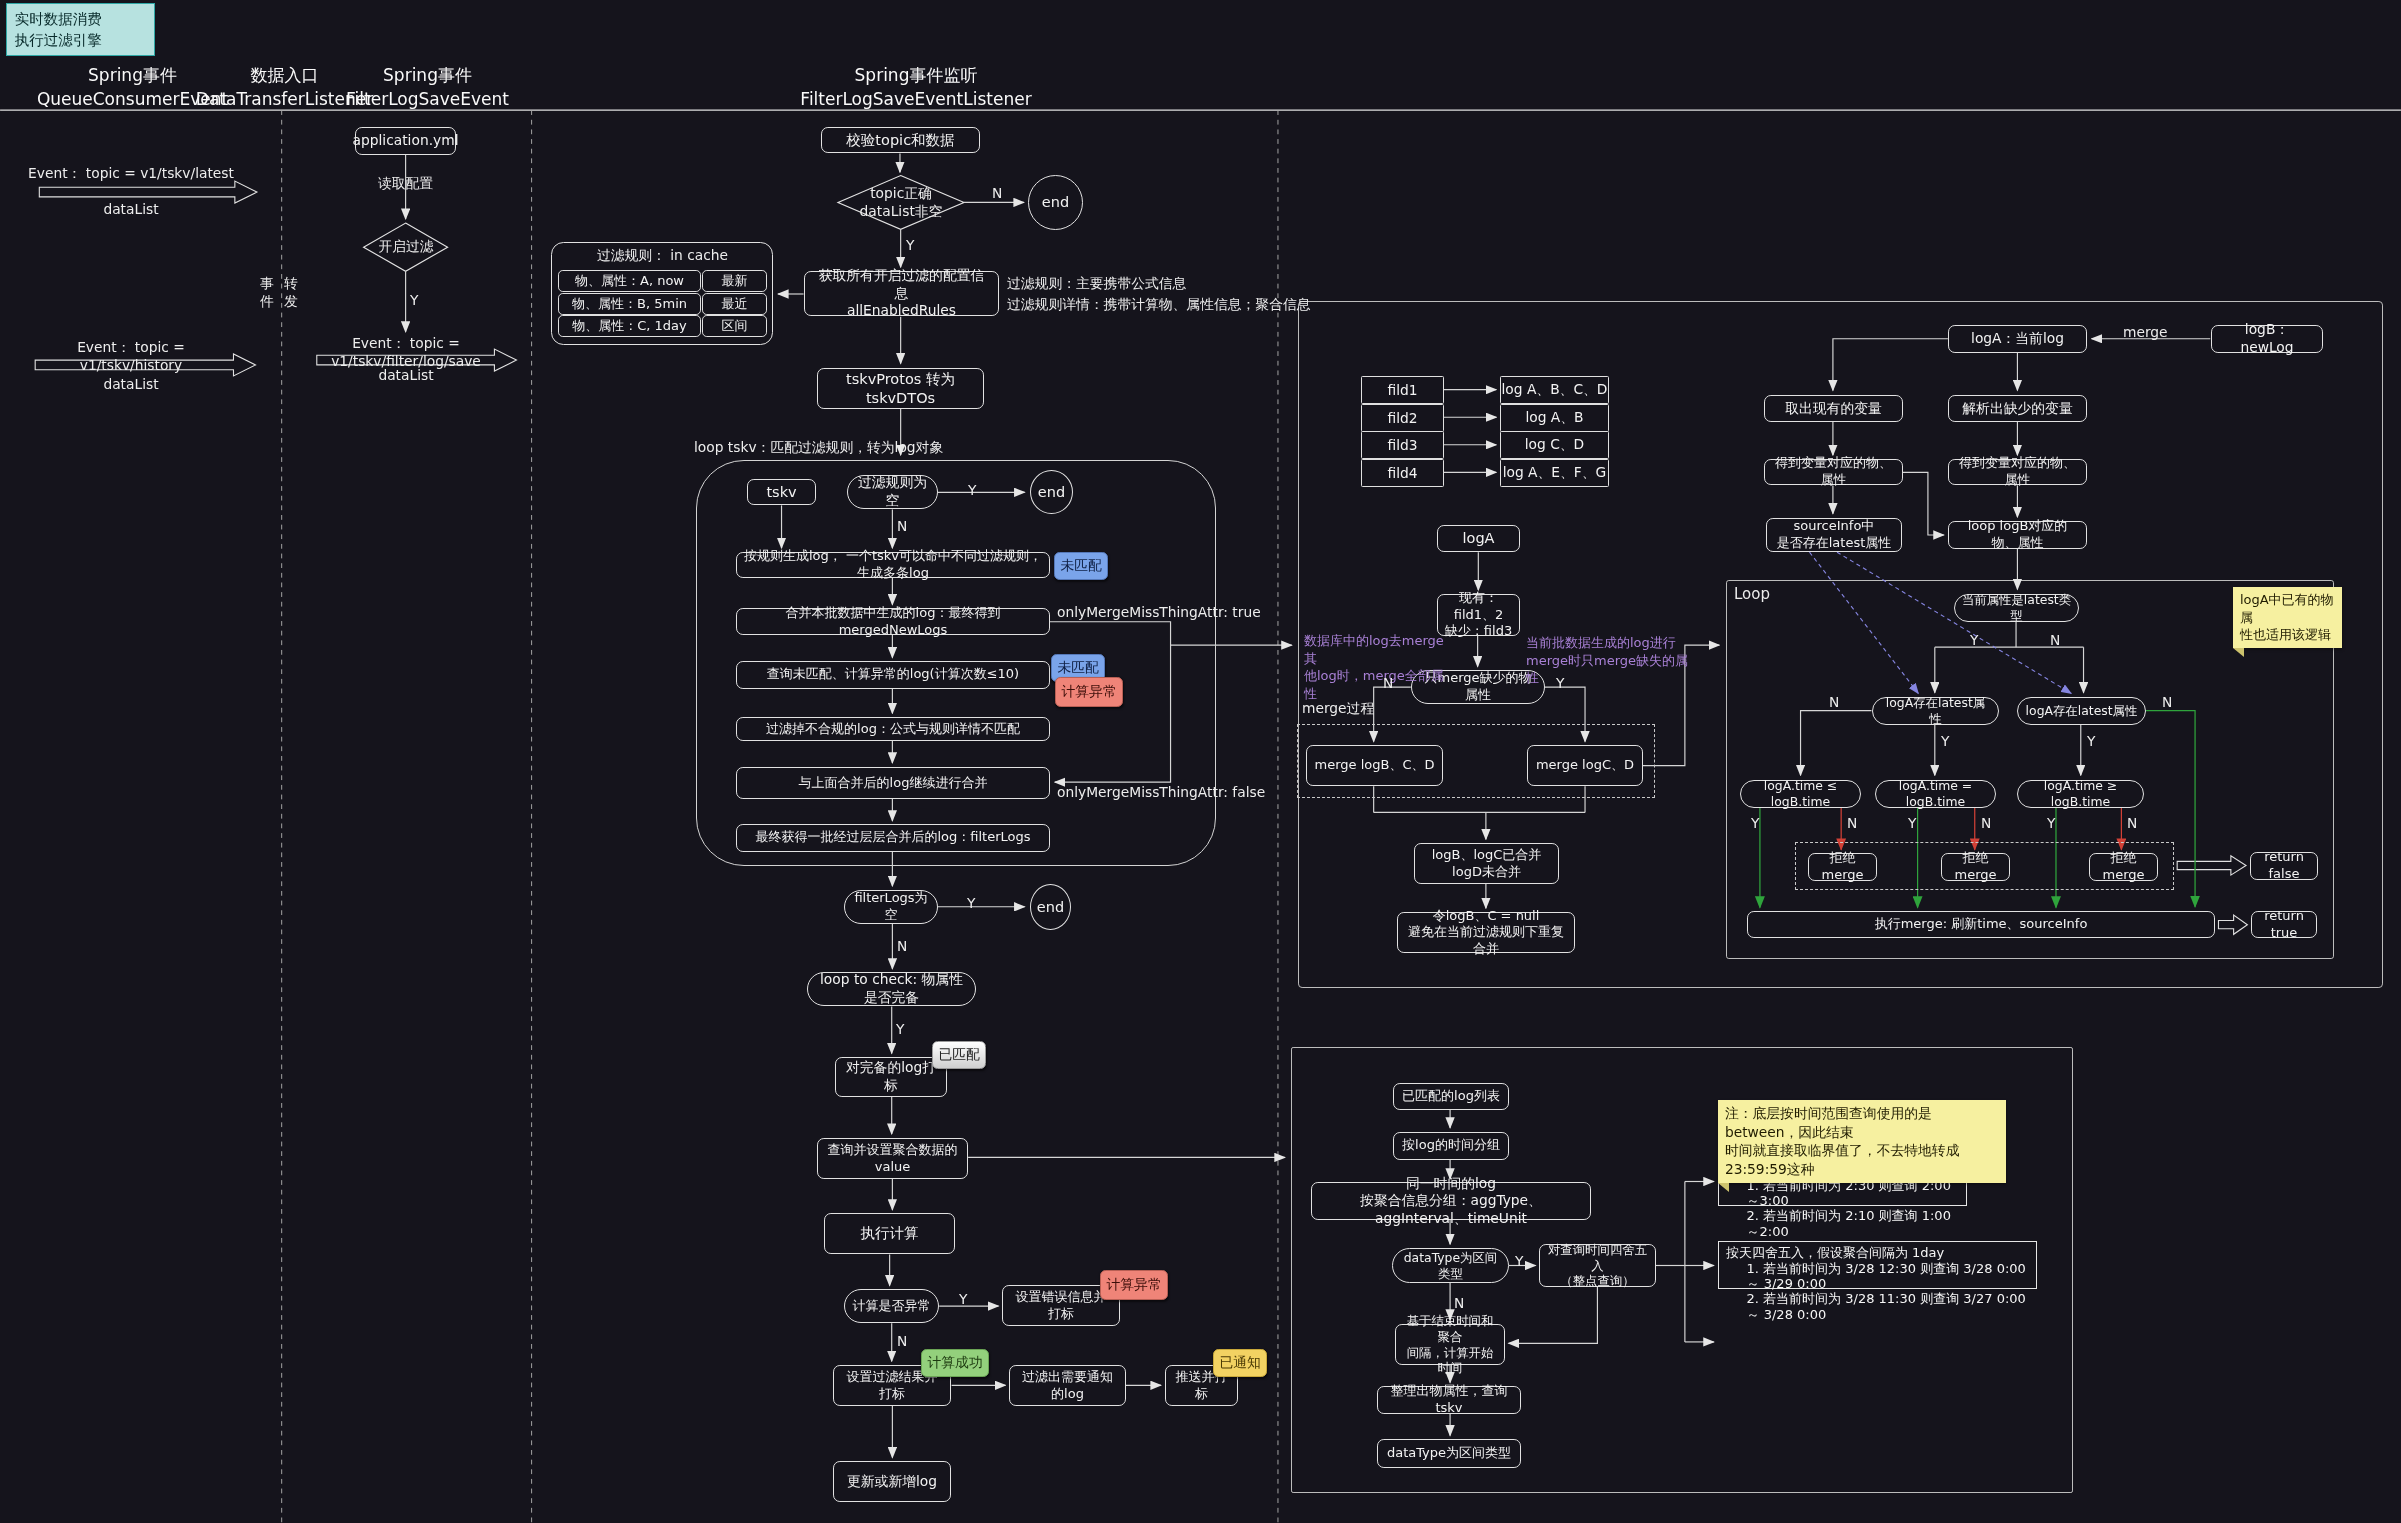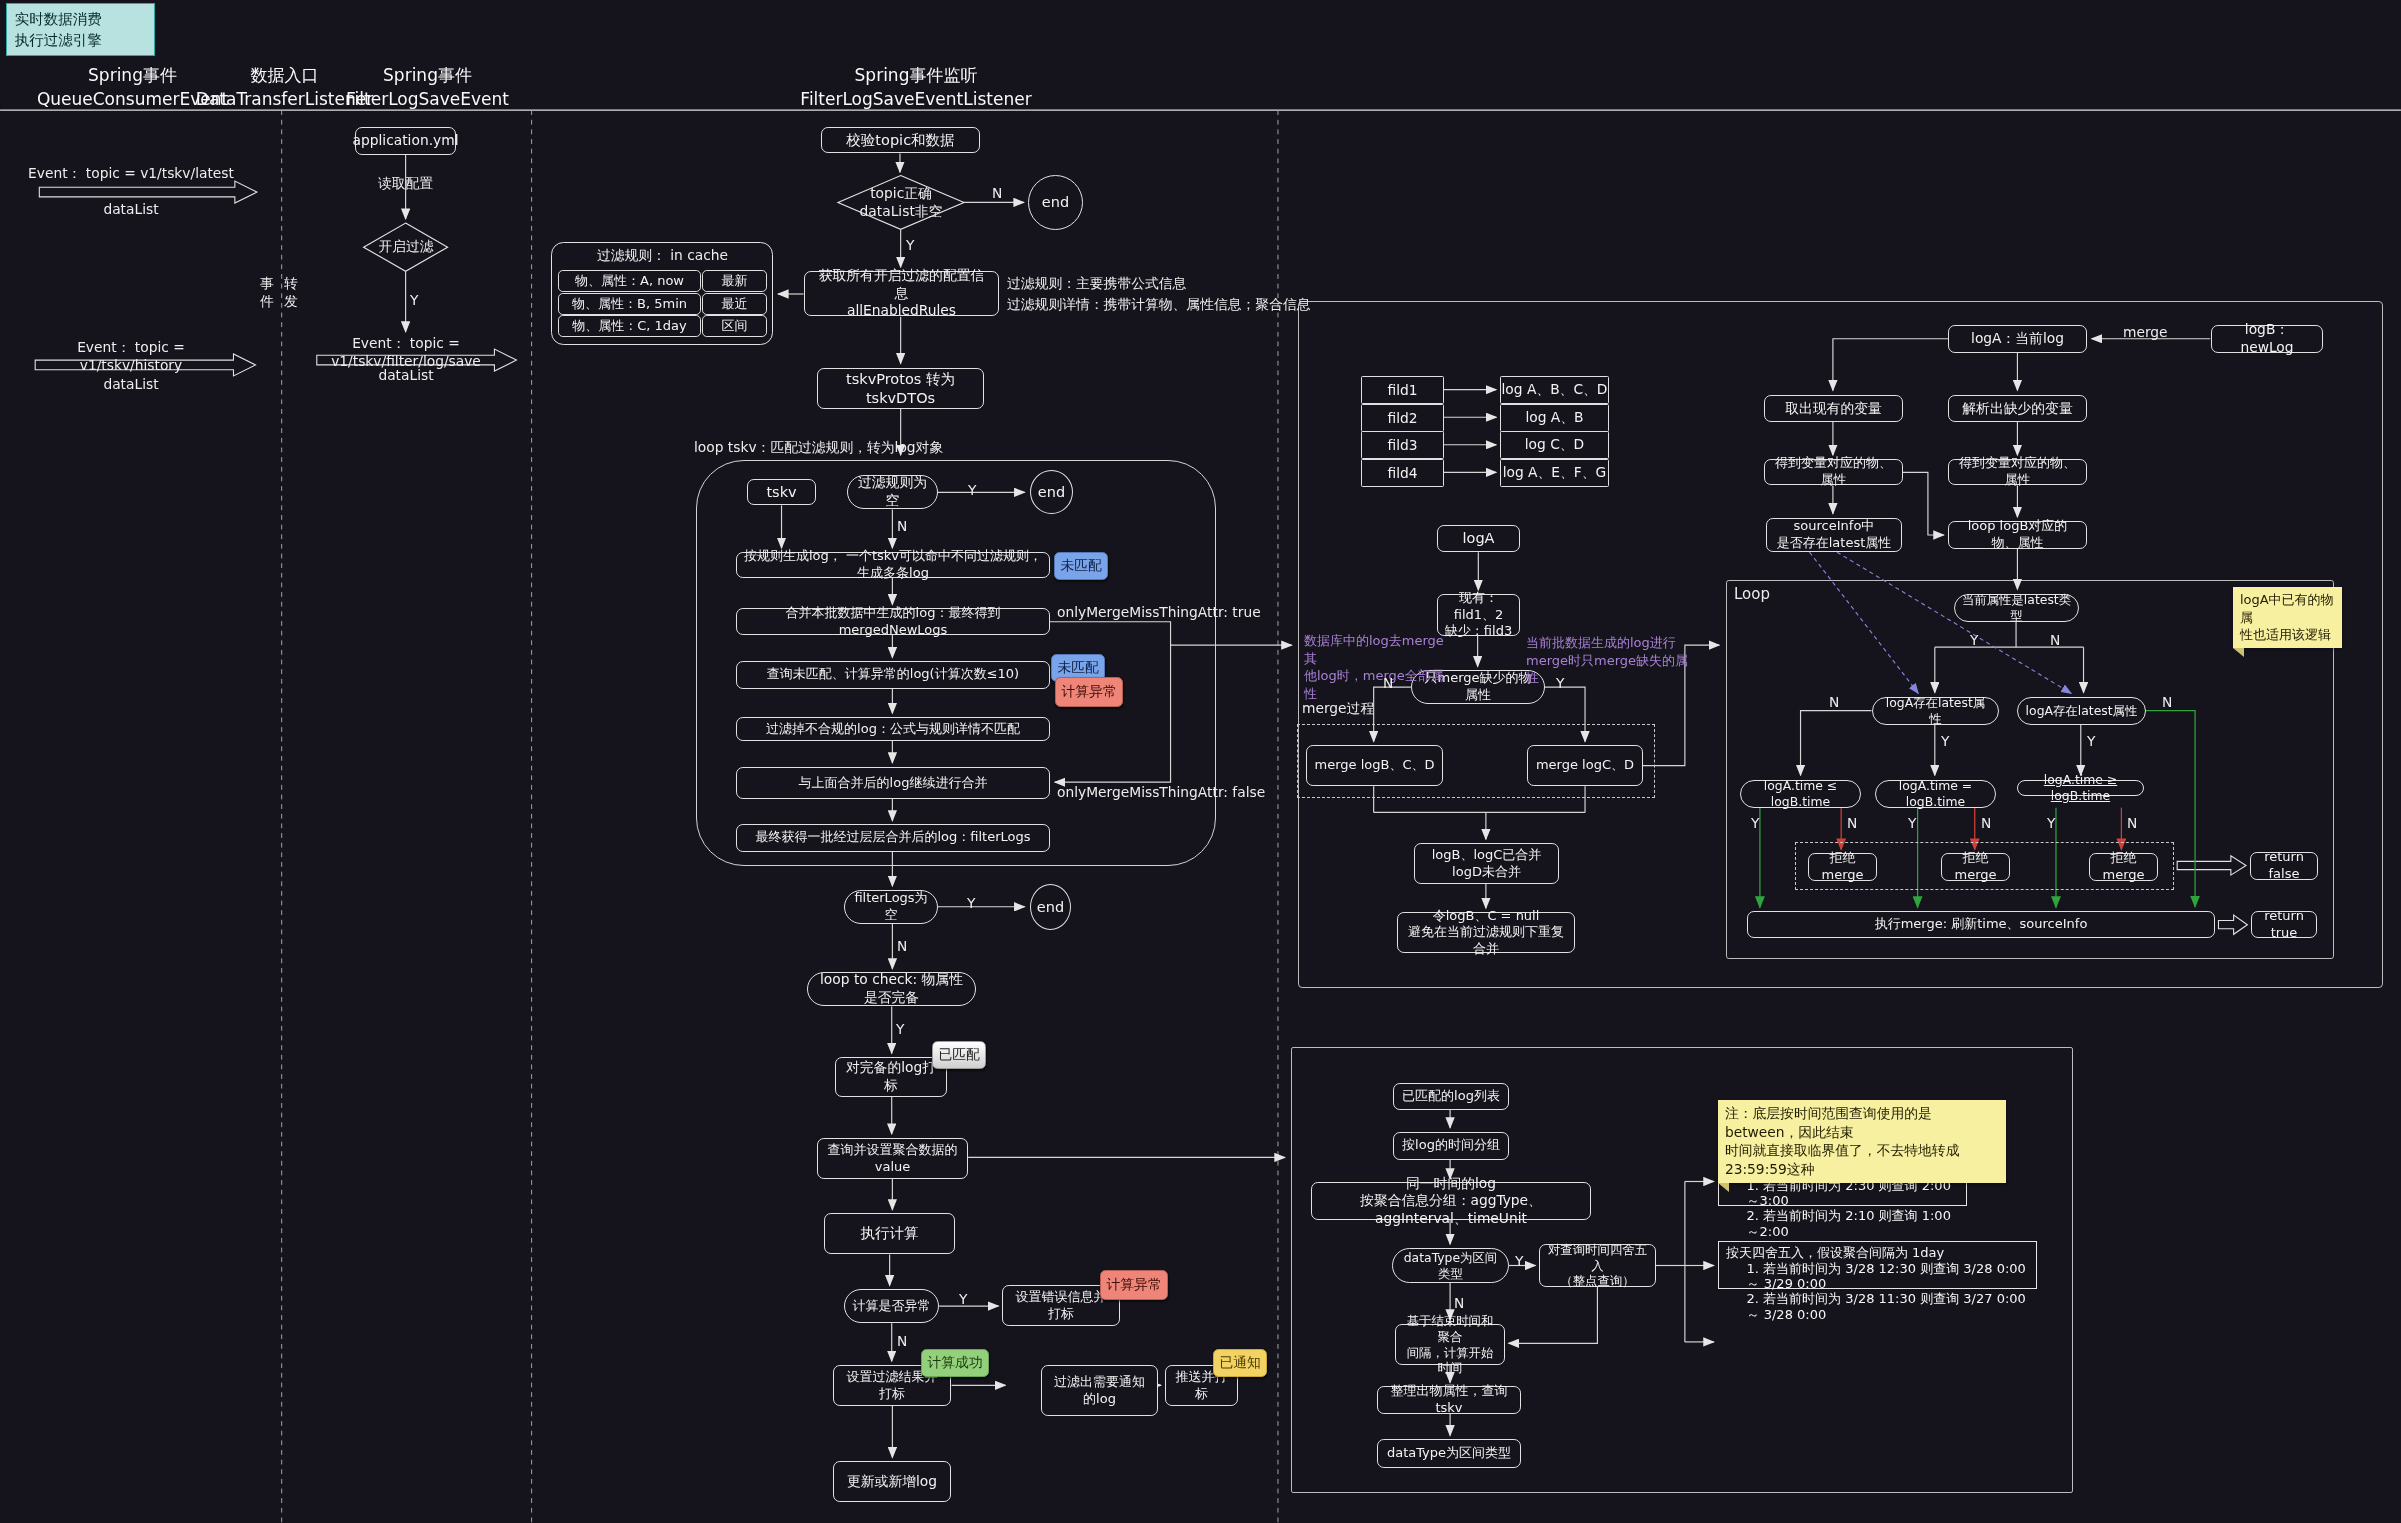--- a/index.html
+++ b/index.html
@@ -270,21 +270,21 @@
   <div class="node" style="left:824px;top:1213px;width:131px;height:41px;">执行计算</div>
 
   <div class="node stad" style="left:844px;top:1289px;width:95px;height:34px;font-size:13px;">计算是否异常</div>
   <div class="lbl" style="left:959px;top:1291px;">Y</div>
   <div class="node" style="left:1002px;top:1285px;width:118px;height:41px;font-size:13px;">设置错误信息并打标</div>
   <div class="badge b-red" style="left:1100px;top:1270px;height:25px;">计算异常</div>
   <div class="lbl" style="left:897px;top:1333px;">N</div>
 
   <div class="node" style="left:833px;top:1365px;width:118px;height:41px;font-size:13px;">设置过滤结果并打标</div>
   <div class="badge b-green" style="left:921px;top:1349px;height:23.4px;">计算成功</div>
-  <div class="node" style="left:1009px;top:1365px;width:117px;height:51px;font-size:13px;margin-left:32px;">过滤出需要通知的log</div>
+  <div class="node" style="left:1009px;top:1365px;width:117px;height:41px;font-size:13px;">过滤出需要通知的log</div>
   <div class="node" style="left:1165px;top:1365px;width:73px;height:41px;font-size:13px;">推送并打标</div>
   <div class="badge b-yellow" style="left:1213px;top:1349px;height:23.4px;">已通知</div>
   <div class="node" style="left:833px;top:1461px;width:118px;height:41px;font-size:13.8px;">更新或新增log</div>
 
   <div class="panel" style="left:1298px;top:301px;width:1085px;height:687px;"></div>
 
   <div class="cell sq" style="left:1361px;top:376px;width:83px;height:27.5px;">fild1</div>
   <div class="cell sq" style="left:1500px;top:376px;width:109px;height:27.5px;">log A、B、C、D</div>
   <div class="cell sq" style="left:1361px;top:404px;width:83px;height:27.5px;">fild2</div>
   <div class="cell sq" style="left:1500px;top:404px;width:109px;height:27.5px;text-align:center;">log A、B</div>
@@ -336,21 +336,21 @@
 
   <div class="node stad xs" style="left:1872px;top:697px;width:127px;height:27.5px;">logA存在latest属性</div>
   <div class="node stad xs" style="left:2017px;top:697px;width:129px;height:27.5px;">logA存在latest属性</div>
   <div class="lbl" style="left:1829px;top:694px;">N</div>
   <div class="lbl" style="left:1941px;top:733px;">Y</div>
   <div class="lbl" style="left:2087px;top:733px;">Y</div>
   <div class="lbl" style="left:2162px;top:694px;">N</div>
 
   <div class="node stad xs" style="left:1740px;top:780px;width:121px;height:28px;padding:1.4px 1.4px;">logA.time ≤ logB.time</div>
   <div class="node stad xs" style="left:1875px;top:780px;width:121px;height:28px;padding:1.4px 1.4px;">logA.time = logB.time</div>
-  <div class="node stad xs" style="left:2017px;top:780px;width:127px;height:16px;padding:1.4px 1.4px;text-decoration:underline;">logA.time ≥ logB.time</div>
+  <div class="node stad xs" style="left:2017px;top:780px;width:127px;height:28px;padding:1.4px 1.4px;">logA.time ≥ logB.time</div>
   <div class="lbl" style="left:1751px;top:815px;">Y</div>
   <div class="lbl" style="left:1847px;top:815px;">N</div>
   <div class="lbl" style="left:1908px;top:815px;">Y</div>
   <div class="lbl" style="left:1981px;top:815px;">N</div>
   <div class="lbl" style="left:2047px;top:815px;">Y</div>
   <div class="lbl" style="left:2127px;top:815px;">N</div>
 
   <div class="dashbox" style="left:1795px;top:842px;width:379px;height:48px;"></div>
   <div class="node sm" style="left:1808px;top:853px;width:69px;height:27.5px;padding:1.4px 2.8px;">拒绝merge</div>
   <div class="node sm" style="left:1941px;top:853px;width:69px;height:27.5px;padding:1.4px 2.8px;">拒绝merge</div>

